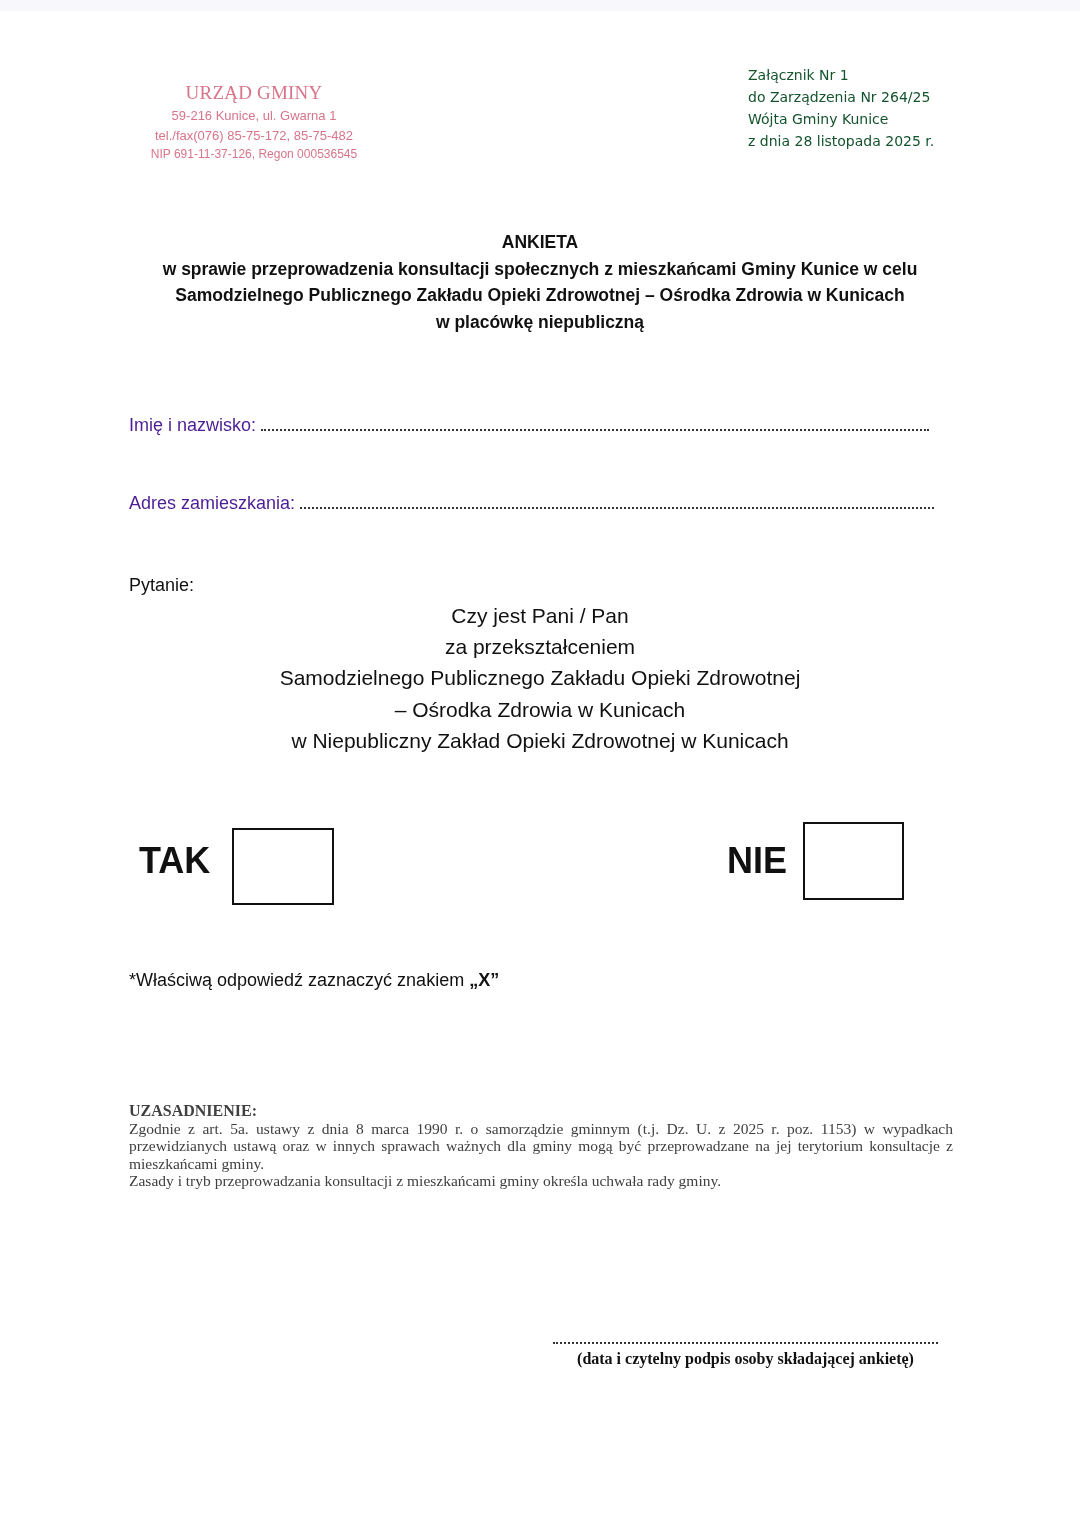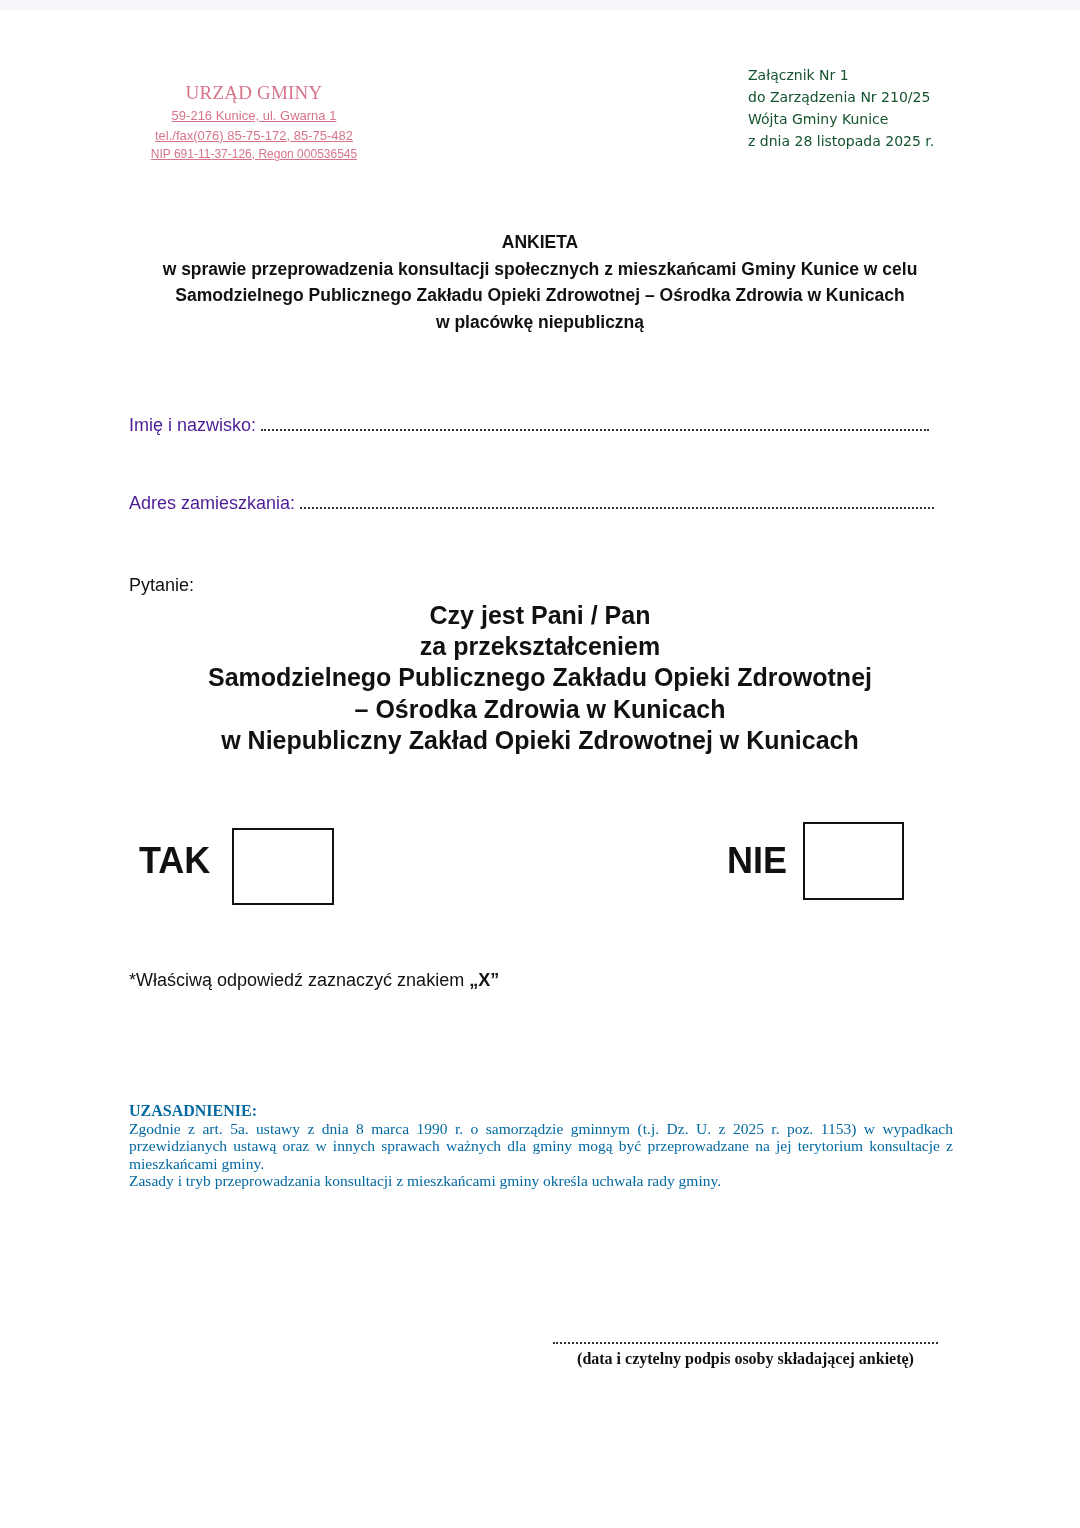--- a/index.html
+++ b/index.html
@@ -3,56 +3,56 @@
 <meta charset="utf-8">
 <style>
   html, body { margin: 0; padding: 0; }
   body {
     width: 1080px; height: 1528px; background: #ffffff; position: relative; overflow: hidden;
     font-family: "Liberation Sans", sans-serif; color: #111;
   }
   .topbar { position: absolute; left: 0; top: 0; width: 1080px; height: 11px; background: #f8f8fc; }
   .stamp { position: absolute; left: 138px; top: 62px; width: 232px; text-align: center; color: #d8748a; margin-top: 18px; }
   .stamp .org { font-family: "Liberation Serif", serif; font-size: 19px; letter-spacing: 0.2px; line-height: 26px; }
-  .stamp .ln { font-size: 13px; line-height: 19.5px; text-decoration: underline; }
+  .stamp .ln { font-size: 13px; line-height: 19.5px; }
   .stamp .ln.small { font-size: 12px; }
   .attach { position: absolute; left: 730px; top: 64px; font-size: 15px; line-height: 22px; color: #14532d; font-family: "DejaVu Sans", sans-serif; margin-left: 18px; }
   .attach div { font-size: 14px; }
   .title-block { position: absolute; left: 100px; width: 880px; top: 229px; text-align: center; font-weight: bold; font-size: 17.5px; line-height: 26.5px; }
   .title-block .t { font-size: 17.5px; }
   .field { position: absolute; left: 129px; font-size: 18px; color: #4c1d95; white-space: nowrap; }
   .field .lbl { }
   .dots { display: inline-block; border-bottom: 2px dotted #333; height: 14px; vertical-align: baseline; }
   .q-label { position: absolute; left: 129px; top: 575px; font-size: 18px; }
-  .question { position: absolute; left: 140px; width: 800px; top: 600px; text-align: center; font-weight: bold; font-size: 25px; line-height: 31.2px; }
+  .question { position: absolute; left: 140px; width: 800px; top: 600px; text-align: center; font-weight: normal; font-size: 21px; line-height: 31.2px; }
   .opt { position: absolute; font-weight: bold; font-size: 36px; }
   .box { position: absolute; border: 2px solid #111; background: #fff; }
   .note { position: absolute; left: 129px; top: 970px; font-size: 18px; }
   .note b { font-weight: bold; }
-  .just { position: absolute; left: 129px; top: 1102px; width: 824px; font-family: "Liberation Serif", serif; font-size: 15.5px; line-height: 17.5px; text-align: justify; color: #0369a1; }
+  .just { position: absolute; left: 129px; top: 1102px; width: 824px; font-family: "Liberation Serif", serif; font-size: 15.5px; line-height: 17.5px; text-align: justify; color: #404040; }
   .just .h { font-weight: bold; font-size: 16px; }
   .sig { position: absolute; left: 553px; top: 1328px; width: 385px; font-family: "Liberation Serif", serif; text-align: center; }
   .sig .line { border-bottom: 2px dotted #333; height: 14px; }
   .sig .cap { font-weight: bold; font-size: 16px; margin-top: 6px; }
 </style>
 </head>
 <body>
 
 <div class="topbar"></div>
 
 <div class="stamp">
   <div class="org">URZĄD GMINY</div>
   <div class="ln">59-216 Kunice, ul. Gwarna 1</div>
   <div class="ln">tel./fax(076) 85-75-172, 85-75-482</div>
   <div class="ln small">NIP 691-11-37-126, Regon 000536545</div>
 </div>
 
 <div class="attach">
   <div>Załącznik Nr 1</div>
-  <div>do Zarządzenia Nr 210/25</div>
+  <div>do Zarządzenia Nr 264/25</div>
   <div>Wójta Gminy Kunice</div>
   <div>z dnia 28 listopada 2025 r.</div>
 </div>
 
 <div class="title-block">
   <div class="t">ANKIETA</div>
   <div>w sprawie przeprowadzenia konsultacji społecznych z mieszkańcami Gminy Kunice w celu</div>
   <div>Samodzielnego Publicznego Zakładu Opieki Zdrowotnej – Ośrodka Zdrowia w Kunicach</div>
   <div>w placówkę niepubliczną</div>
 </div>

